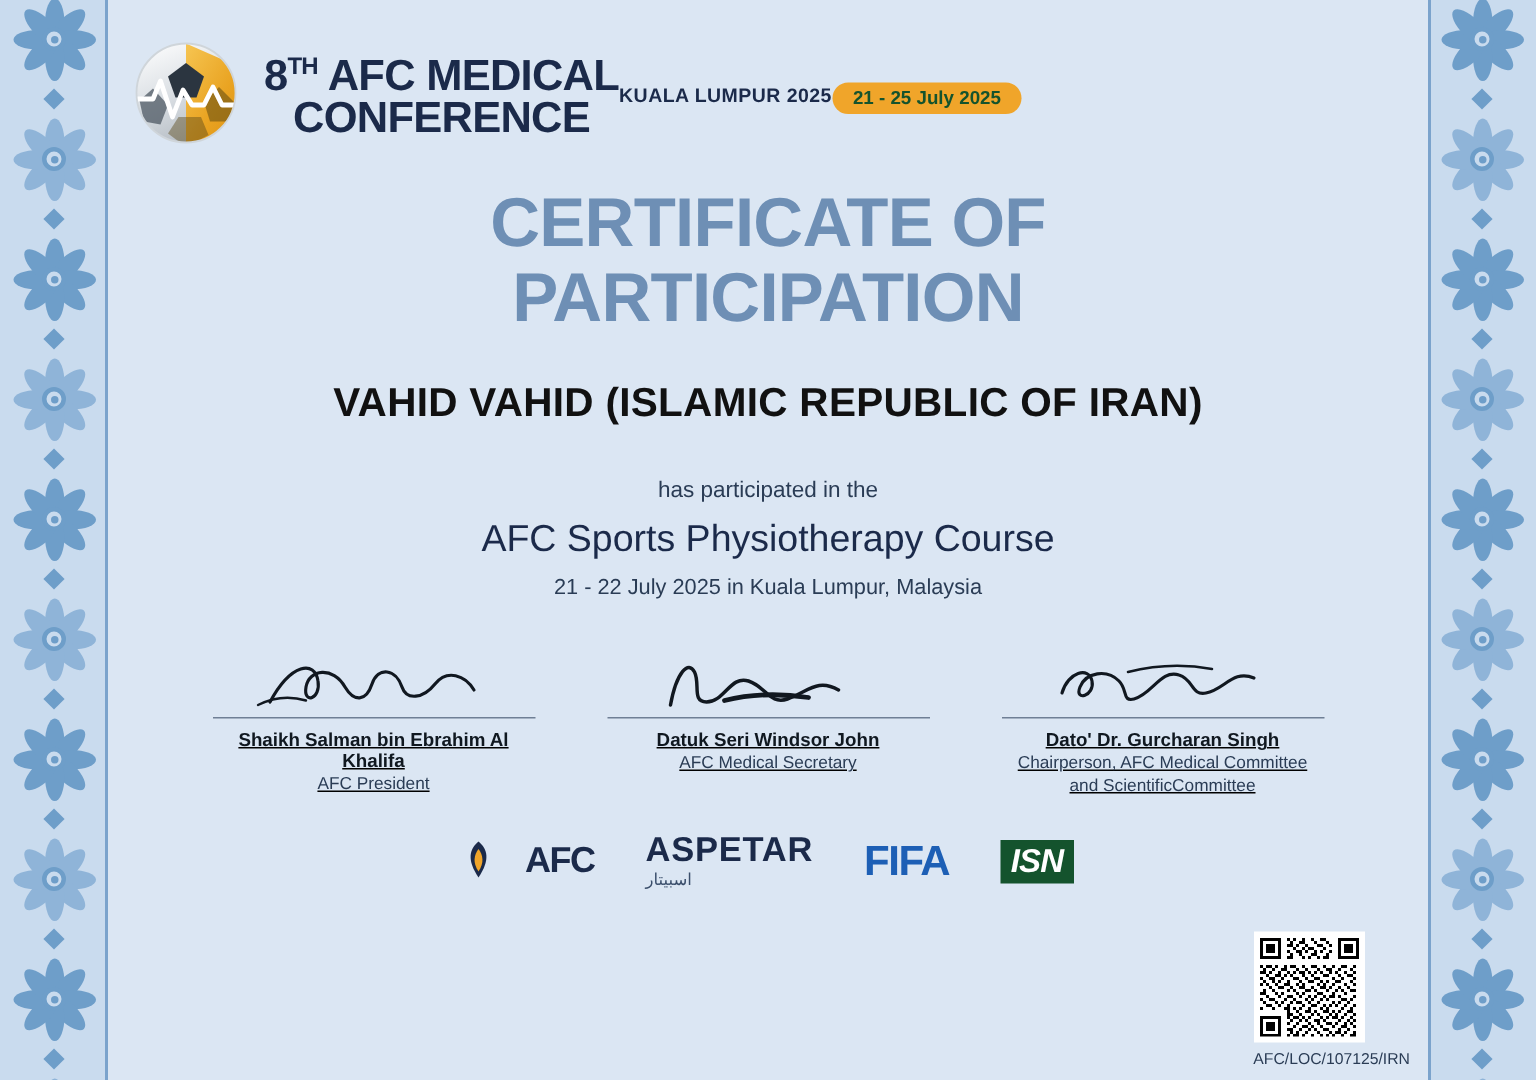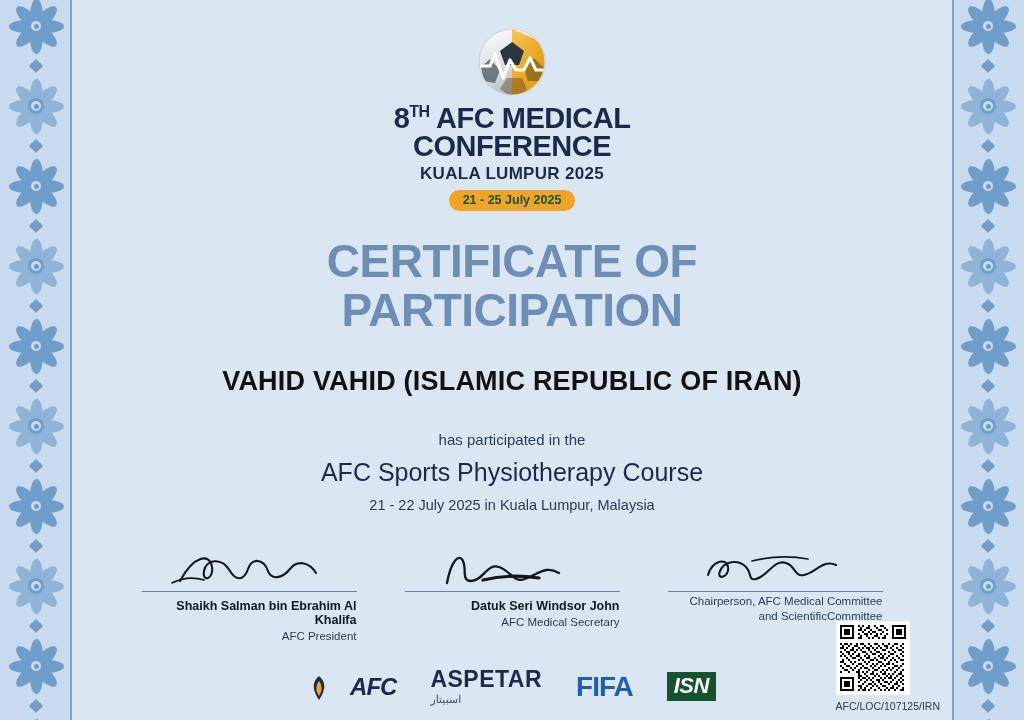--- a/index.html
+++ b/index.html
@@ -121,21 +121,20 @@
     right: 72px;
     top: 0;
     bottom: 0;
     text-align: center;
   }
 
   
   .logo-block {
     margin-top: 26px;
     display: flex;
-    flex-direction: column;
     align-items: center;
   }
   .ball-wrap {
     position: relative;
     width: 104px;
     height: 72px;
   }
   .conf-title {
     margin-top: 6px;
     color: #1b2a4a;
@@ -150,21 +149,21 @@
   .conf-title .line1 .sup {
     font-size: 16px;
     vertical-align: super;
   }
   .conf-title .line2 {
     font-size: 29px;
     display: block;
   }
   .conf-city {
     margin-top: 3px;
-    font-size: 17px;
+    font-size: 13px;
     font-weight: bold;
     color: #1b2a4a;
     letter-spacing: 0.3px;
   }
   .date-pill {
     margin-top: 6px;
     background: #f0a52a;
     color: #14532d;
     font-size: 12.5px;
     font-weight: bold;
@@ -209,21 +208,22 @@
 
   
   .signatures {
     margin-top: 34px;
     display: flex;
     justify-content: center;
     gap: 48px;
   }
   .sig {
     width: 215px;
-    text-align: right;
+    text-align: center;
+    text-decoration: underline;
   }
   .sig-scribble {
     height: 42px;
     display: flex;
     align-items: flex-end;
     justify-content: center;
   }
   .sig-rule {
     border-bottom: 1px solid #6f7f95;
     margin-top: 2px;
@@ -249,26 +249,25 @@
     justify-content: center;
     gap: 34px;
   }
   .sponsor {
     display: flex;
     align-items: center;
     height: 34px;
   }
   .afc-logo {
     display: flex;
-    align-items: flex-end;
+    align-items: flex-start;
     gap: 20px;
     color: #1b2a4a;
     font-weight: bold;
     font-size: 24px;
-    font-style: italic;
     letter-spacing: -1px;
   }
   .aspetar-logo {
     text-align: left;
     color: #1b2a4a;
   }
   .aspetar-logo .ap-main {
     font-size: 23px;
     font-weight: bold;
     letter-spacing: 0.5px;
@@ -638,20 +637,21 @@
       </div>
 
       <div class="sig">
         <div class="sig-scribble">
           <svg width="170" height="42" viewBox="0 0 170 42" xmlns="http://www.w3.org/2000/svg">
             <path d="M18 28 C22 14, 36 10, 38 20 C40 30, 26 34, 30 24 C34 14, 48 12, 56 20 C62 26, 58 34, 66 32 C78 29, 84 12, 96 16 C106 19, 104 30, 114 28 C126 26, 132 12, 146 18" fill="none" stroke="#111820" stroke-width="2.1" stroke-linecap="round"></path>
             <path d="M62 14 C78 10, 96 8, 118 12" fill="none" stroke="#111820" stroke-width="1.7" stroke-linecap="round"></path>
           </svg>
         </div>
         <div class="sig-rule"></div>
+        <div class="sig-name">Dato' Dr. Gurcharan Singh</div>
         <div class="sig-role">Chairperson, AFC Medical Committee and ScientificCommittee</div>
       </div>
 
     </div>
 
     <div class="sponsors">
 
       <div class="sponsor">
         <div class="afc-logo">
           <svg width="22" height="26" viewBox="0 0 22 26" xmlns="http://www.w3.org/2000/svg">

